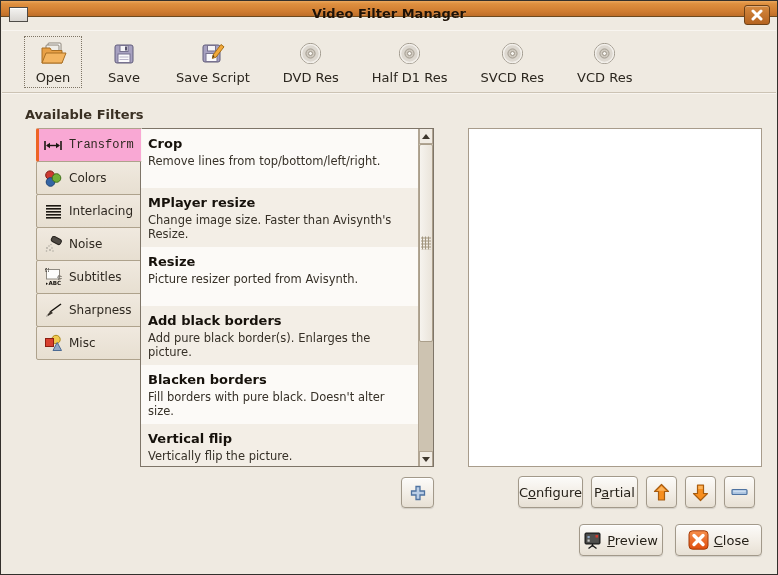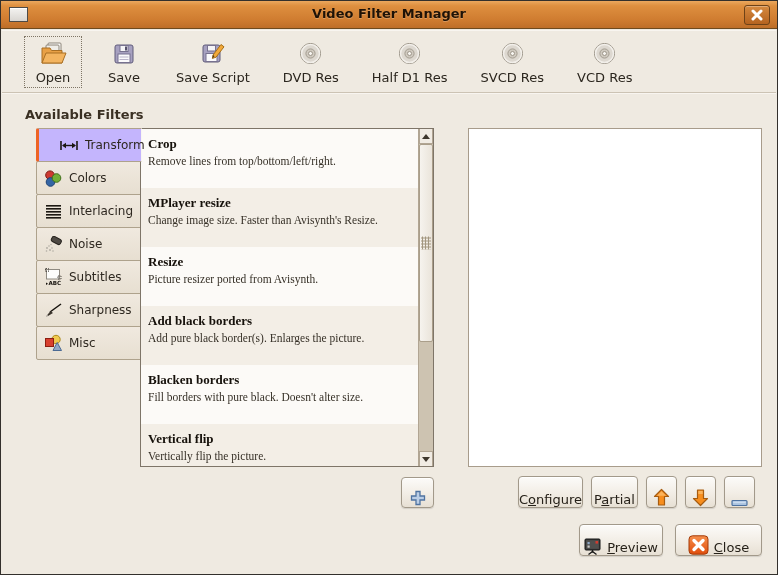--- a/index.html
+++ b/index.html
@@ -2,21 +2,21 @@
 <html><head>
 <meta charset="utf-8">
 <style>
   * { box-sizing: border-box; margin: 0; padding: 0; }
   html,body { width: 778px; height: 575px; }
   body { font-family: "DejaVu Sans", "Liberation Sans", sans-serif; background:#EFEAE1; position:relative; overflow:hidden; }
 
   .window { position:absolute; inset:0; border:1px solid #33302c; background:#EFEAE1; }
 
   
-  .titlebar { position:absolute; left:0; top:0; right:0; height:28px;
+  .titlebar { position:absolute; left:0; top:0; right:0; height:16px;
     background:linear-gradient(#EBA85E 0%, #DE8F3F 18%, #CF7C30 70%, #BE6E28 100%);
     border-bottom:1px solid #6E4A1E; }
   .tb-icon { position:absolute; left:8px; top:6px; width:19px; height:15px;
     background:linear-gradient(#F4F3F1,#D9D6D1); border:1px solid #4E4B47;
     box-shadow:inset 0 1px 0 #fff; }
   .tb-title { position:absolute; left:0; right:0; top:5px; text-align:center;
     font-size:13px; font-weight:bold; color:#1E1206; text-shadow:0 1px 0 rgba(255,255,255,0.22); }
   .tb-close { position:absolute; right:7px; top:4px; width:26px; height:20px;
     background:linear-gradient(#D68A40,#B5631F); border:1px solid #6E4217; border-radius:3px;
     display:flex; align-items:center; justify-content:center; cursor:pointer;
@@ -38,27 +38,27 @@
   #heading-active { left:467px; top:106px;margin-top:43px; }
 
   
   .tabs { position:absolute; left:35px; top:127px; width:105px; }
   .tab { height:34px; margin-top:-1px; background:linear-gradient(#F0E9DF,#E7DFD1);
     border:1px solid #AEA28C; border-radius:2px 0 0 2px; display:flex; align-items:center;
     gap:6px; padding-left:6px; cursor:pointer; }
   .tab:first-child { margin-top:0; }
   .tab .ticon18 { width:20px; height:18px; display:flex; align-items:center; justify-content:center; flex:0 0 auto; }
   .tab .tabname { font-size:12px; color:#2E2820; white-space:nowrap; }
-  .tab.selected { background:#c4b5fd; border-left:3px solid #EE6425; border-right:1px solid #F9F6F1;
-    width:106px; padding-left:20px; z-index:2; position:relative; }
+  .tab.selected { background:#f9a8d4; border-left:3px solid #EE6425; border-right:1px solid #F9F6F1;
+    width:106px; padding-left:4px; z-index:2; position:relative;font-family:Liberation Mono, monospace; }
 
   
   .filter-list { position:absolute; left:139px; top:127px; width:294px; height:339px;
     border:1px solid #7E7568; background:#FCFAF7; display:flex; overflow:hidden; }
-  .rows { flex:1; overflow:hidden;font-family:Liberation Serif, serif; }
+  .rows { flex:1; overflow:hidden; }
   .frow { height:59px; padding:7px 8px 0 7px; cursor:pointer; }
   .frow:nth-child(even) { background:#F3EEE6; }
   .frow .fname { font-size:13px; font-weight:bold; color:#16110B; margin-bottom:3px; }
   .frow .fdesc { font-size:11.5px; color:#363027; }
 
   
   .vscroll { width:15px; border-left:1px solid #B1A593; background:#CDC3B1;
     display:flex; flex-direction:column; flex:0 0 auto; }
   .sb-btn { height:15px; background:#F1ECE4; border:1px solid #B1A593; border-top:none;
     display:flex; align-items:center; justify-content:center; cursor:pointer; }
@@ -74,21 +74,21 @@
   .sb-rest { flex:1; cursor:pointer; }
 
   
   .active-box { position:absolute; left:467px; top:127px; width:294px; height:339px;
     background:#FFFFFF; border:1px solid #A89C8B; }
 
   
   .btn { position:absolute; height:32px; border:1px solid #A2998A; border-radius:4px;
     background:linear-gradient(#FCFBF9 0%, #F2EDE5 55%, #E7E0D4 100%);
     box-shadow:0 1px 1px rgba(0,0,0,0.12), inset 0 1px 0 #fff;
-    display:flex; align-items:flex-end; justify-content:center; gap:5px;
+    display:flex; align-items:center; justify-content:center; gap:5px;
     font-size:13px; color:#262119; cursor:pointer; }
   .mn { text-decoration:underline; }
   #btn-add { left:400px; top:476px; width:33px; height:31px; }
   #btn-configure { left:517px; top:475px; width:65px; }
   #btn-partial { left:590px; top:475px; width:47px; }
   #btn-up { left:645px; top:475px; width:31px; }
   #btn-down { left:684px; top:475px; width:31px; }
   #btn-minus { left:723px; top:475px; width:31px; }
   #btn-preview { left:578px; top:523px; width:84px; }
   #btn-close { left:674px; top:523px; width:87px; }

